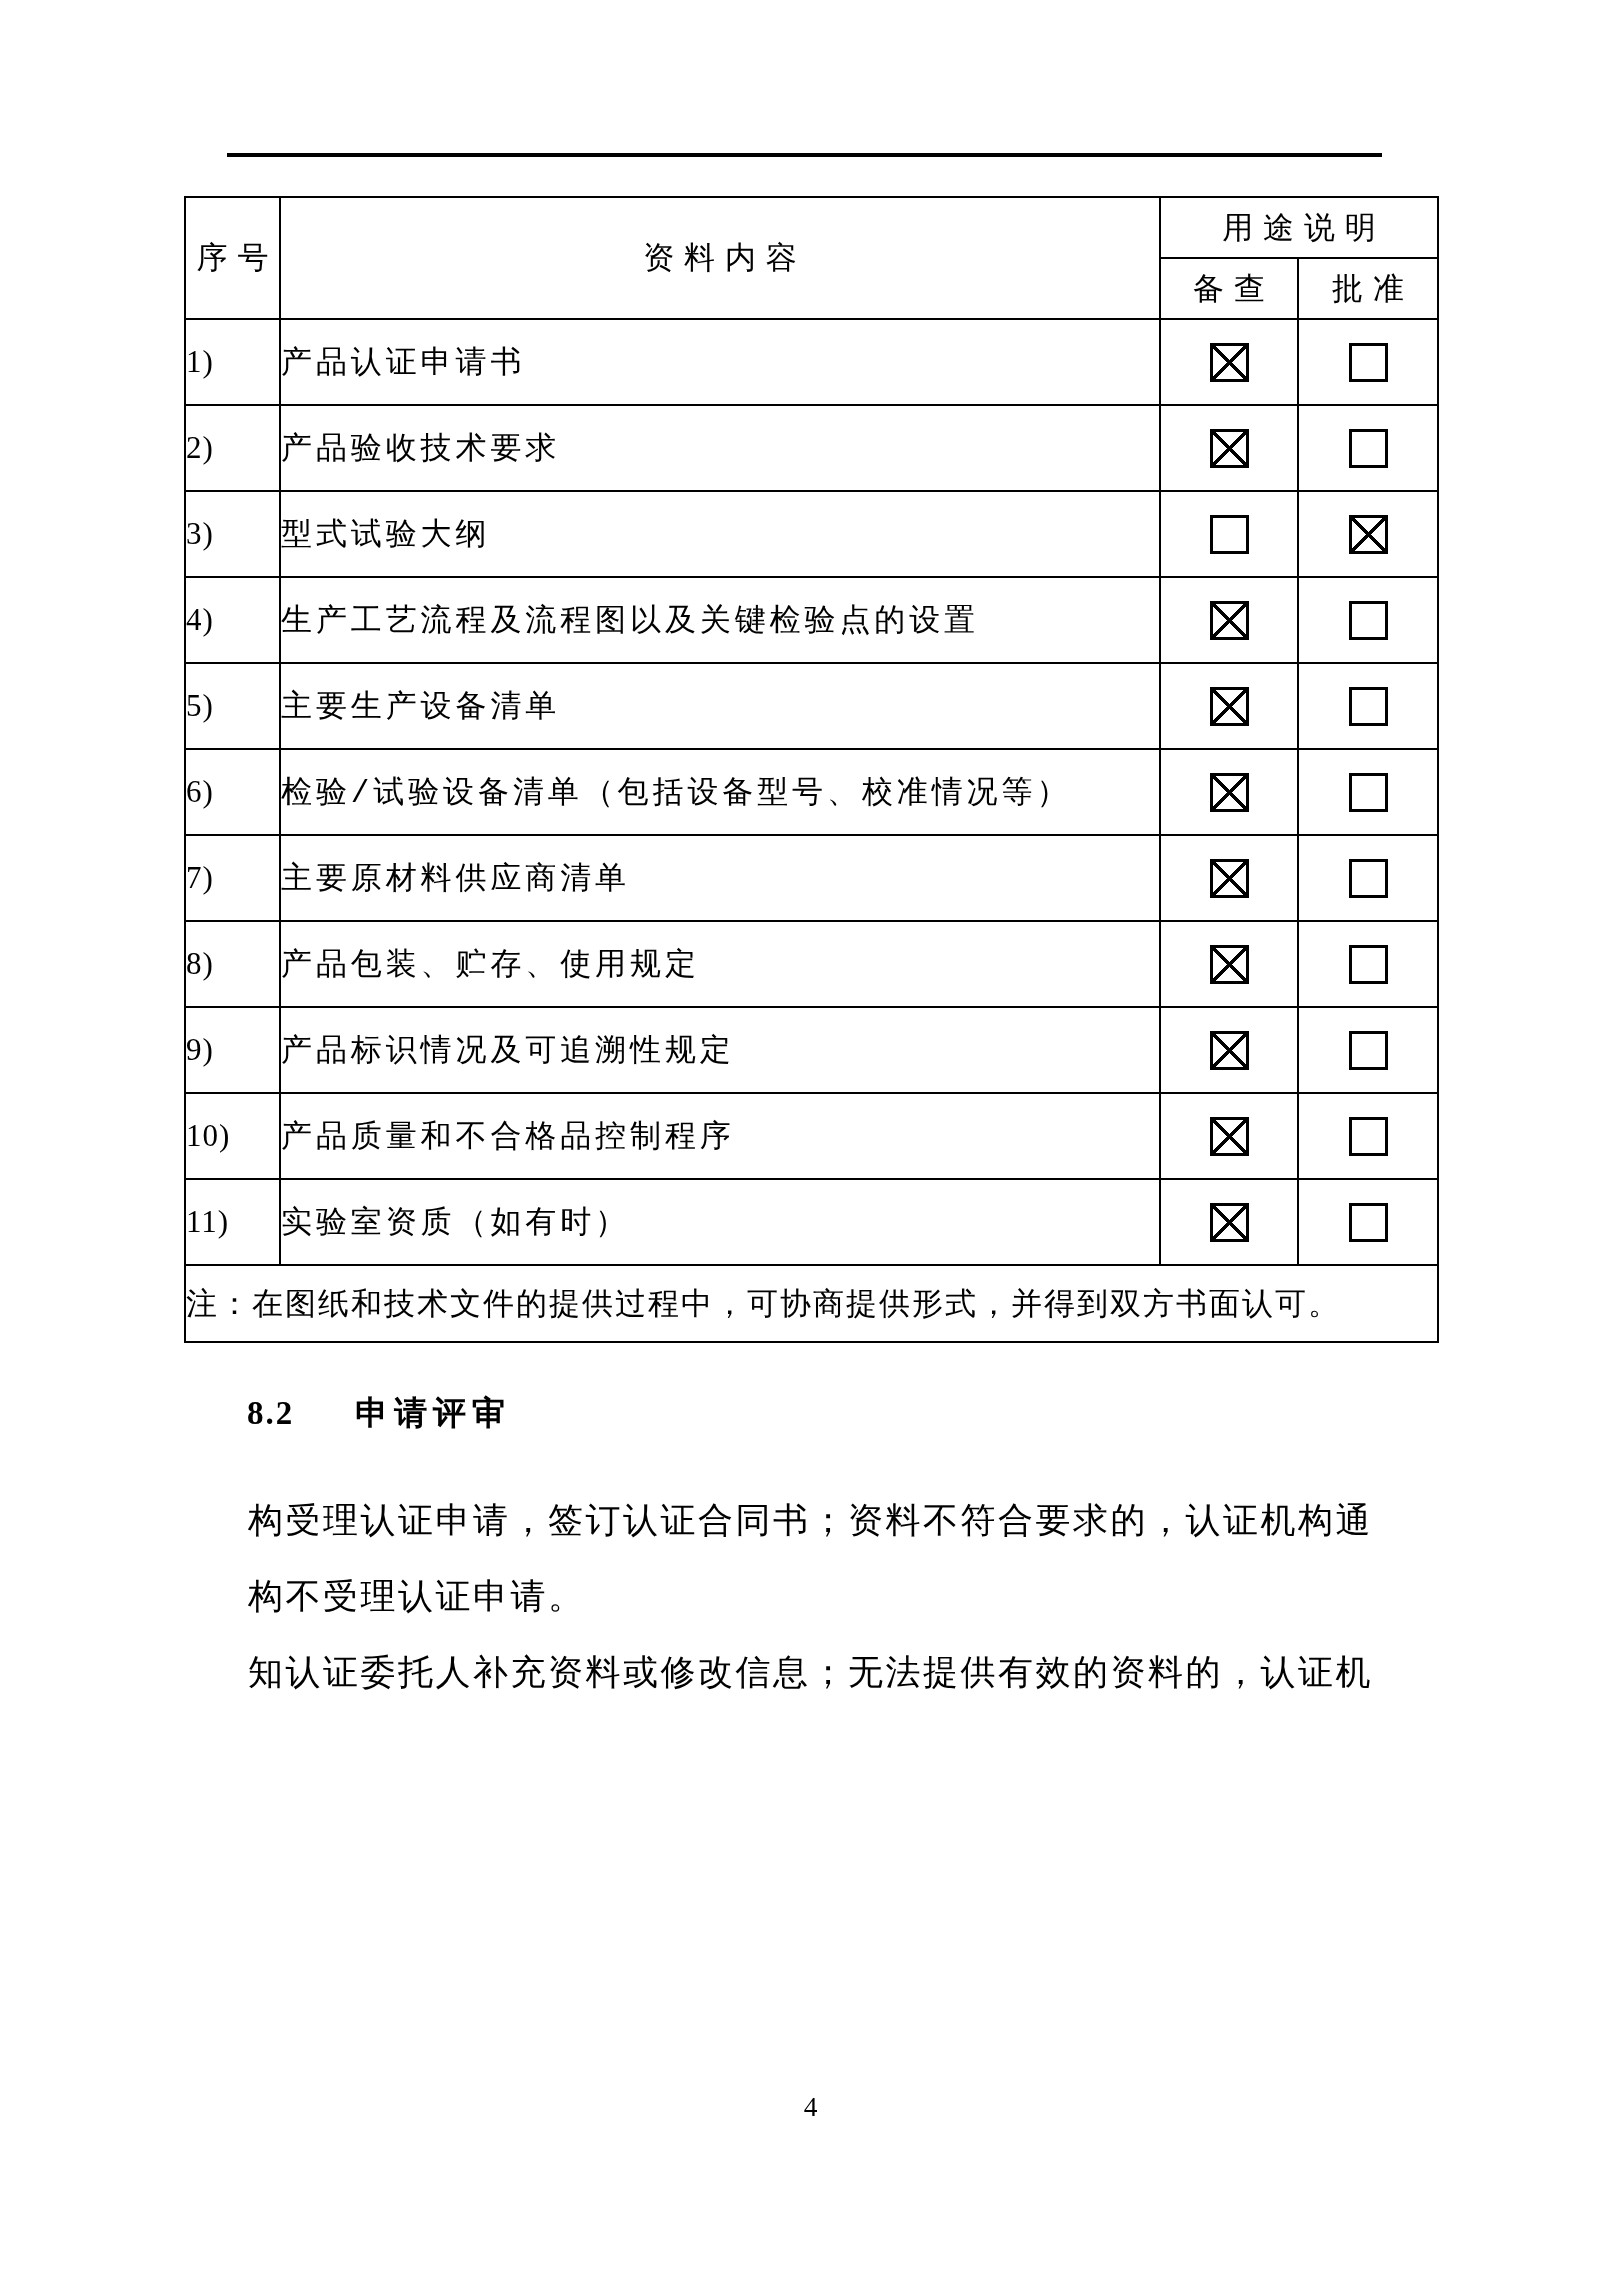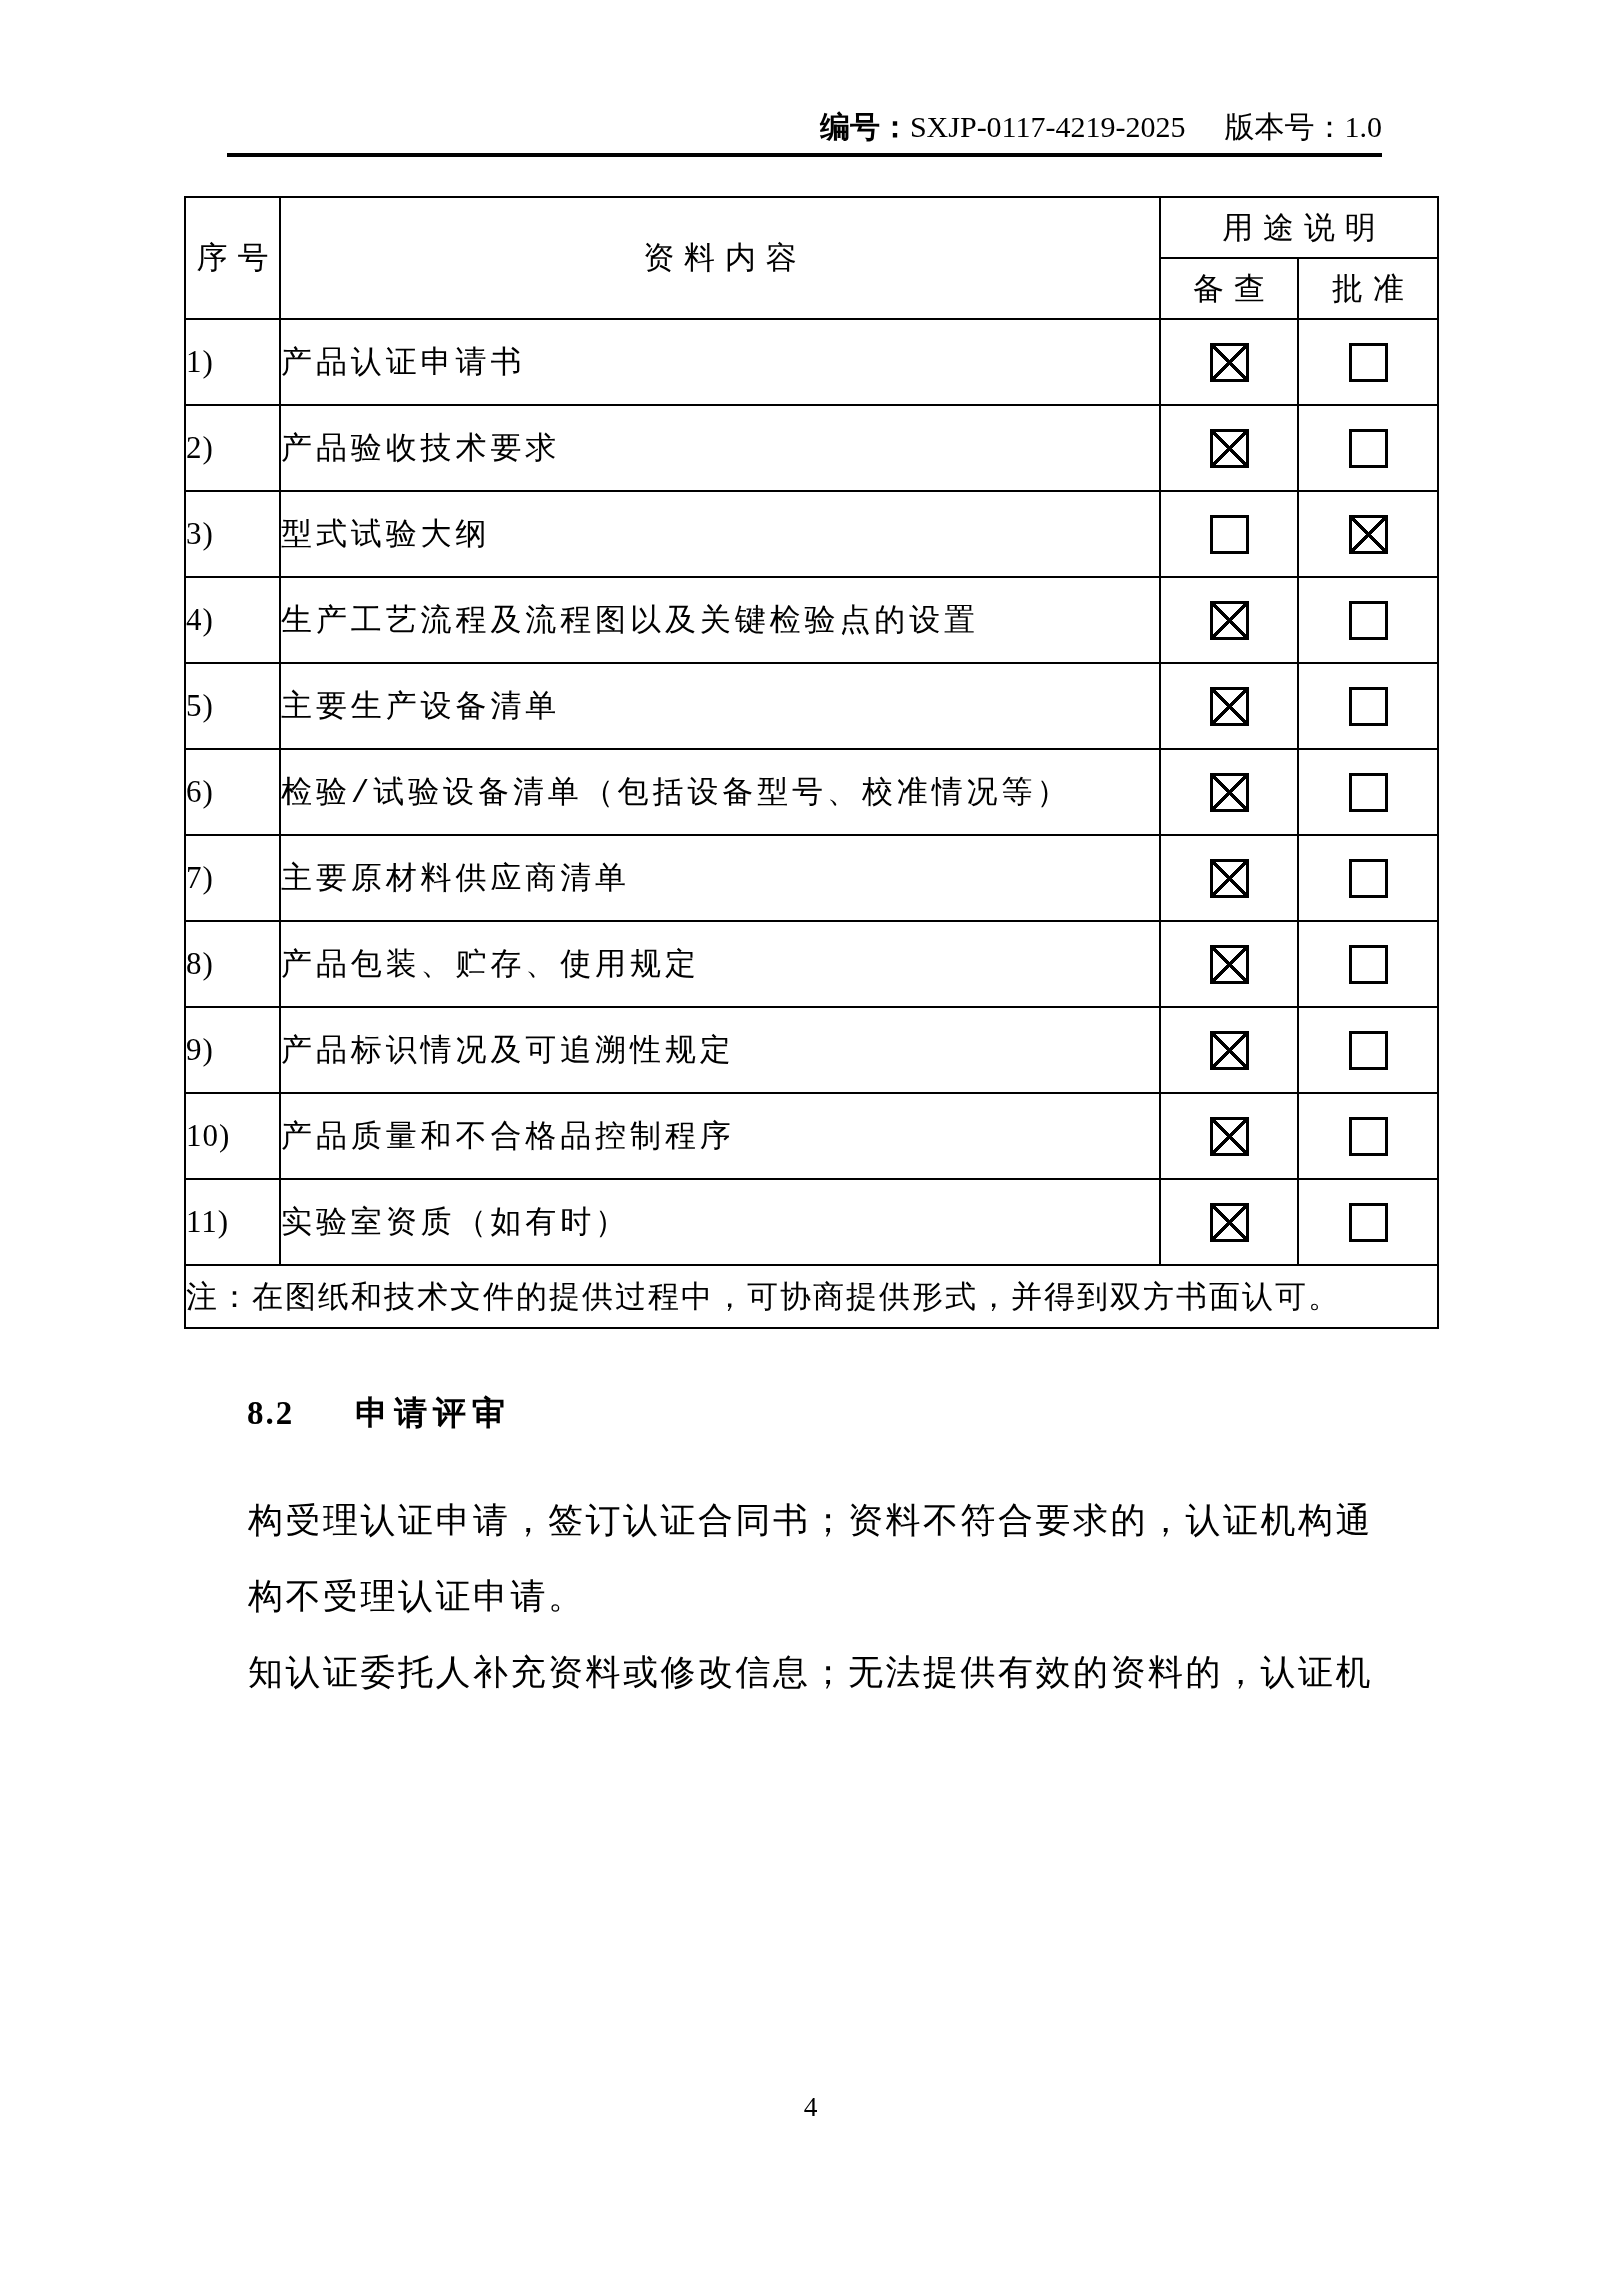--- a/index.html
+++ b/index.html
@@ -66,23 +66,20 @@
   .page-number{
     position:absolute;left:0;right:0;top:2090px;height:35px;line-height:35px;
     text-align:center;font-size:27.4px;
   }
 </style>
 </head>
 <body>
 
 <div class="page">
 
-  <div class="doc-header">
-    <span class="code-label">编号：</span><span>SXJP-0117-4219-2025</span><span class="version-label">版本号：</span><span>1.0</span>
-  </div>
   <div class="header-rule"></div>
 
   <table class="req">
     <colgroup>
       <col style="width:95px">
         <col style="width:880px">
         <col style="width:138px">
         <col style="width:140px">
     </colgroup>
     <tbody>
@@ -156,21 +153,21 @@
       <td class="cb-cell"><span class="cb crossed"></span></td>
       <td class="cb-cell"><span class="cb"></span></td>
     </tr>
     <tr style="height:86px">
       <td class="no-cell">11)</td>
       <td class="content-cell">实验室资质（如有时）</td>
       <td class="cb-cell"><span class="cb crossed"></span></td>
       <td class="cb-cell"><span class="cb"></span></td>
     </tr>
 
-    <tr style="height:63px">
+    <tr style="height:77px">
       <td class="note-cell" colspan="4">注：在图纸和技术文件的提供过程中，可协商提供形式，并得到双方书面认可。</td>
     </tr>
   </tbody>
     </table>
 
   <div class="section-heading">
     <span class="sec-no">8.2</span><span class="sec-title">申请评审</span>
   </div>
 
   <div class="paragraph">

